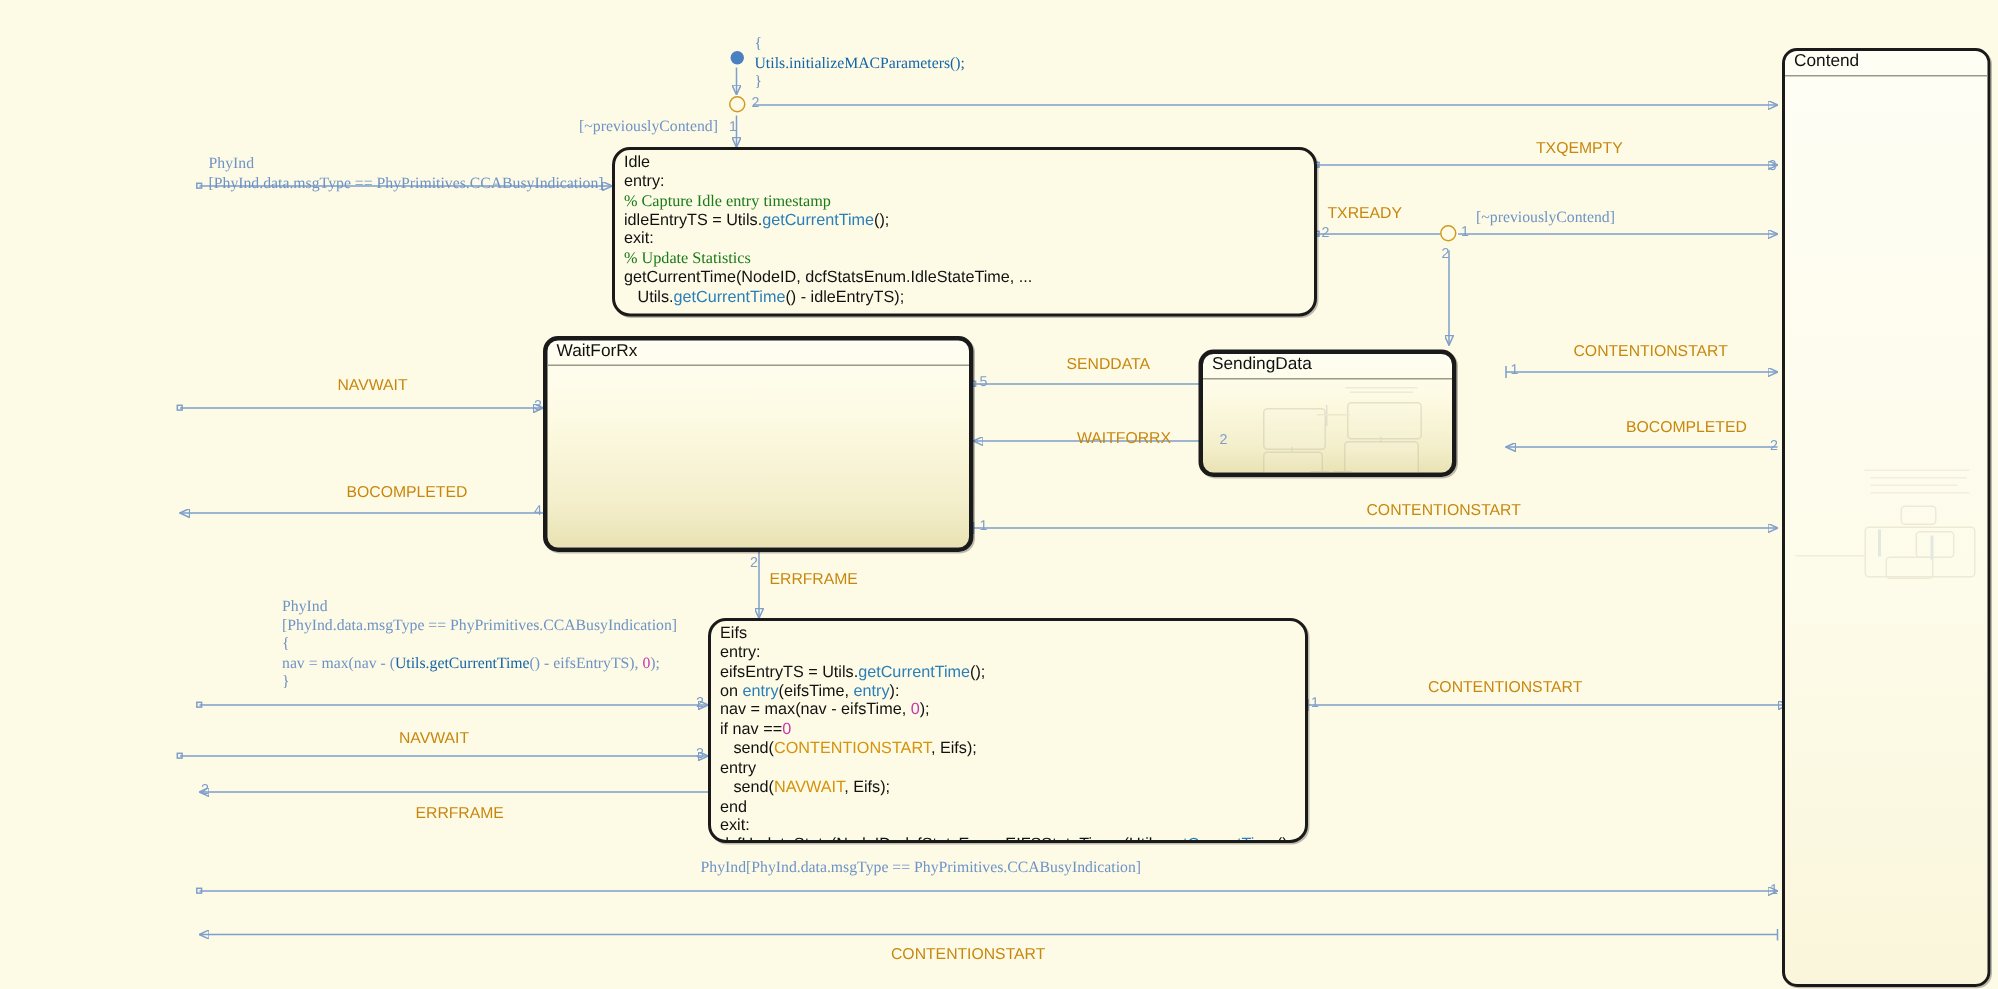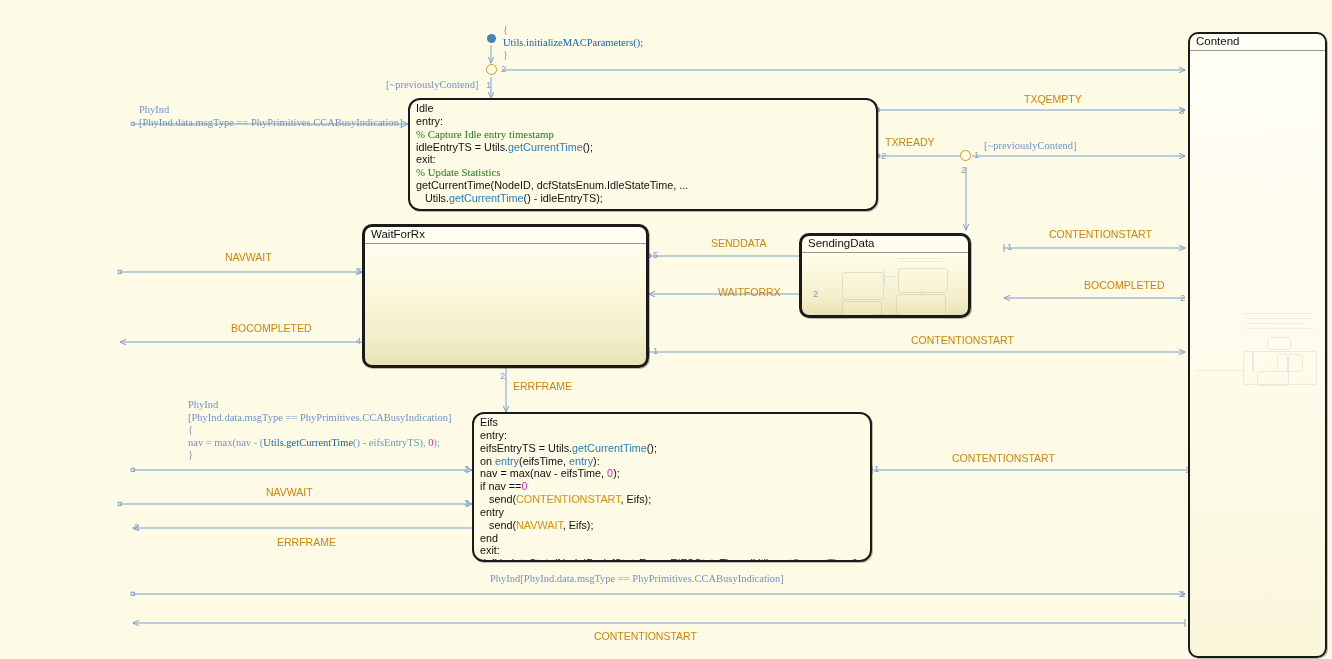--- a/index.html
+++ b/index.html
@@ -280,18 +280,18 @@
 nav = max(nav - (<span class="kw-dkblue">Utils.getCurrentTime</span>() - eifsEntryTS), <span class="kw-pink">0</span>);
 }</div>
   <span class="num" style="left:464px;top:463px;">2</span>
 
   <span class="tl" style="left:266px;top:486px;">NAVWAIT</span>
   <span class="num" style="left:464px;top:497px;">3</span>
 
   <span class="tl" style="left:277px;top:536px;">ERRFRAME</span>
   <span class="num" style="left:134px;top:521px;">2</span>
 
-  <span class="cl" style="left:490px;top:573px;">PhyInd[PhyInd.data.msgType == PhyPrimitives.CCABusyIndication]</span>
+  <span class="cl" style="left:467px;top:573px;">PhyInd[PhyInd.data.msgType == PhyPrimitives.CCABusyIndication]</span>
   <span class="num" style="left:1180px;top:588px;">1</span>
 
   <span class="tl" style="left:594px;top:630px;">CONTENTIONSTART</span>
 
 </div>
 
 </body></html>

